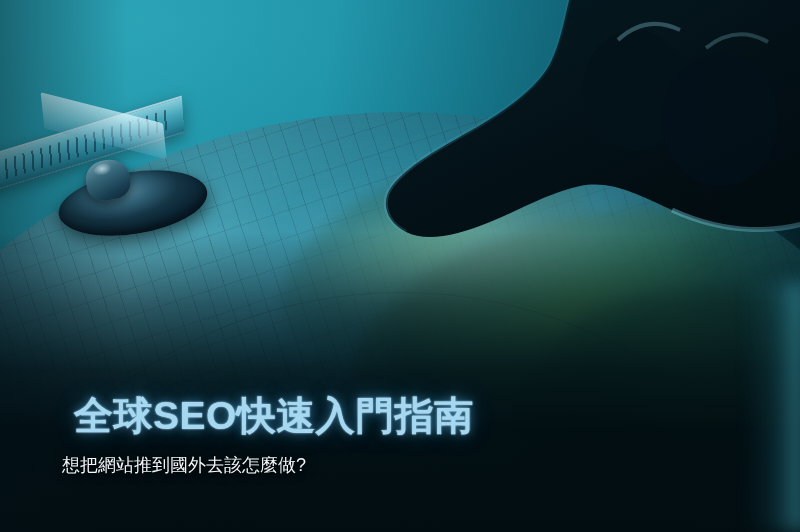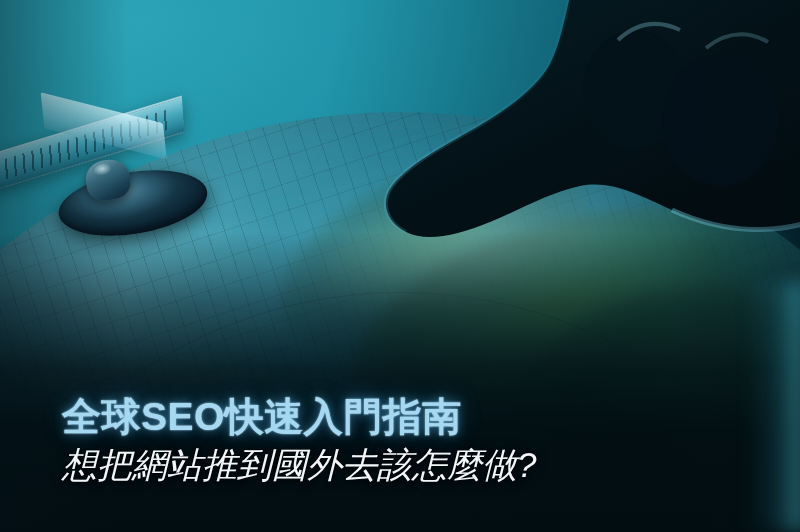--- a/index.html
+++ b/index.html
@@ -209,42 +209,41 @@
   }
 
   
   .caption {
     position: absolute;
     left: 62px;
     bottom: 52px;
     width: 640px;
   }
   .headline {
-    margin: 0;
+    margin: 12px;
     font-size: 39px;
     line-height: 44px;
     font-weight: bold;
     letter-spacing: 0.5px;
     color: #a6d8f2;
     text-shadow:
       0 0 2px rgba(190,235,255,0.95),
       0 0 10px rgba(80,170,220,0.65),
       0 0 22px rgba(40,130,190,0.45),
       0 2px 4px rgba(0,0,0,0.8);
     white-space: nowrap;
   }
   .subline {
     margin: 11px 0 0 0;
-    font-size: 35px;
+    font-size: 18px;
     line-height: 30px;
     font-weight: normal;
     color: #f2f6f8;
     text-shadow: 0 1px 4px rgba(0,0,0,0.85), 0 0 12px rgba(0,0,0,0.6);
     white-space: nowrap;
-    font-style: italic;
   }
 </style>
 </head>
 <body>
 
 <div id="banner">
 
   <div class="sky"></div>
   <div class="sky-2"></div>
 

